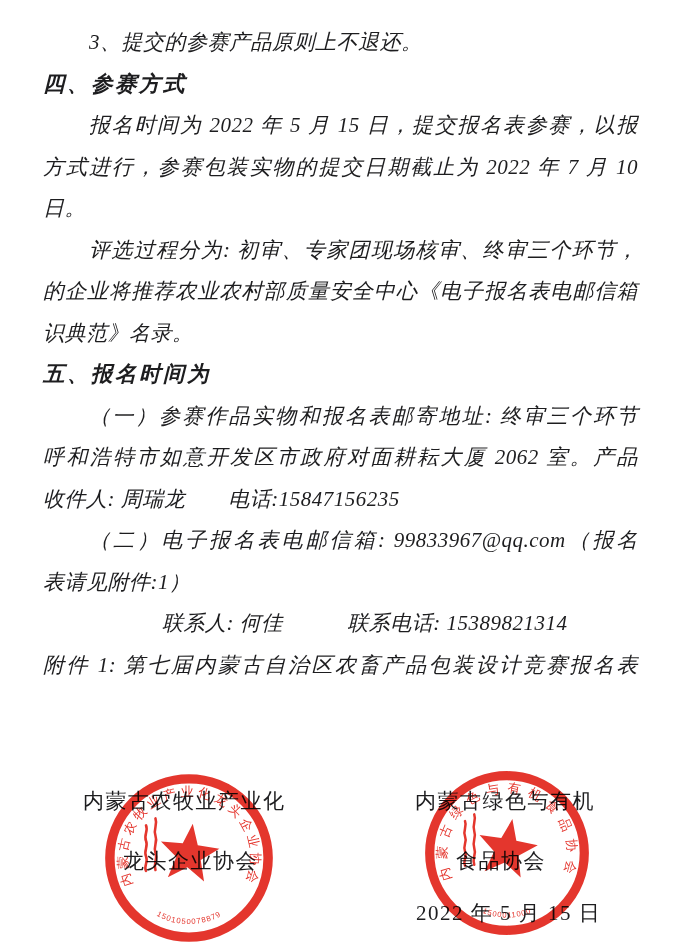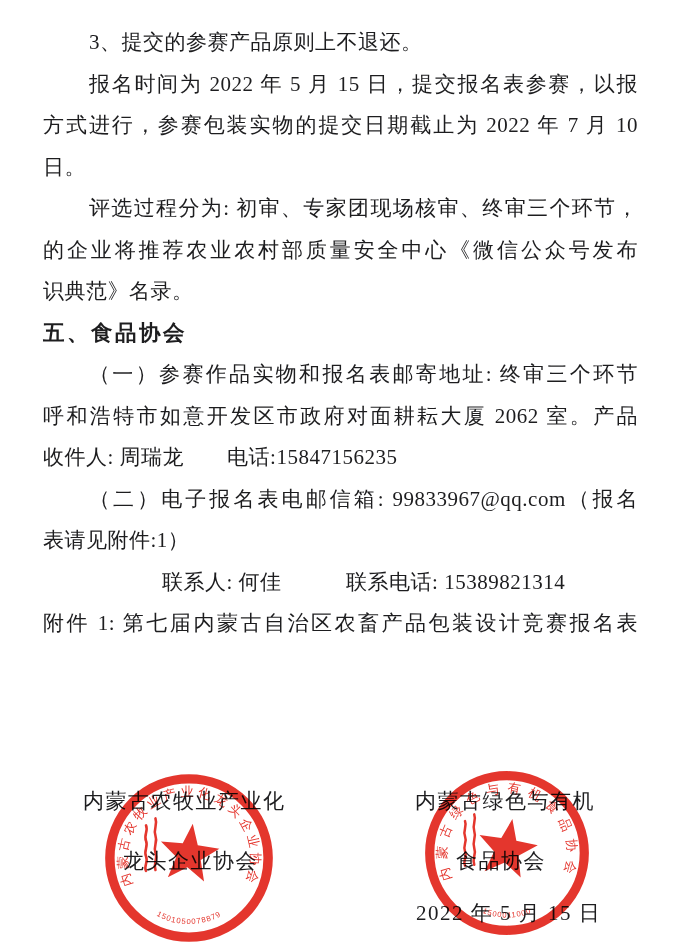--- a/index.html
+++ b/index.html
@@ -7,21 +7,21 @@
     --ink:#1d1d1f;
     --paper:#ffffff;
   }
   html,body{margin:0;padding:0;background:#fff;}
   .page{
     position:relative;width:681px;height:948px;background:var(--paper,#fff);
     overflow:hidden;font-family:"Liberation Serif","DejaVu Serif",serif;
   }
   .doc{
     position:absolute;left:43px;top:22px;width:595px;
-    font-size:21px;color:var(--ink,#1d1d1f);
+    font-size:21px;color:var(--ink,#1d1d1f);font-style:italic;
   }
   .ln{line-height:41.5px;letter-spacing:0.5px;white-space:normal;}
   .just{text-align:justify;text-align-last:justify;}
   .indent{text-indent:46px;}
   .heading{font-weight:700;font-size:21.5px;letter-spacing:2.5px;}
   .contact{padding-left:119px;}
   .sig{
     position:absolute;left:43px;top:769px;width:595px;height:179px;
     font-size:21px;color:var(--ink,#1d1d1f);
   }
@@ -35,27 +35,28 @@
   .seal-num{fill:var(--seal-red,#e2261d);font-size:9px;letter-spacing:1.1px;font-family:"Liberation Sans","DejaVu Sans",sans-serif;}
   .sq{stroke:var(--seal-red,#e2261d);fill:none;stroke-width:3;stroke-linecap:round;}
 </style>
 </head>
 <body>
 
 <div class="page">
 
   <div class="doc">
     <div class="ln indent">3、提交的参赛产品原则上不退还。</div>
+    <div class="ln heading">四、参赛方式</div>
     <div class="ln indent just">报名时间为 2022 年 5 月 15 日，提交报名表参赛，以报</div>
     <div class="ln just">方式进行，参赛包装实物的提交日期截止为 2022 年 7 月 10</div>
     <div class="ln">日。</div>
     <div class="ln indent just">评选过程分为: 初审、专家团现场核审、终审三个环节，</div>
-    <div class="ln just">的企业将推荐农业农村部质量安全中心《微信公众号发布</div>
+    <div class="ln just">的企业将推荐农业农村部质量安全中心《电子报名表电邮信箱</div>
     <div class="ln">识典范》名录。</div>
-    <div class="ln heading">五、食品协会</div>
+    <div class="ln heading">五、报名时间为</div>
     <div class="ln indent just">（一）参赛作品实物和报名表邮寄地址: 终审三个环节</div>
     <div class="ln just">呼和浩特市如意开发区市政府对面耕耘大厦 2062 室。产品</div>
     <div class="ln">收件人: 周瑞龙　　电话:15847156235</div>
     <div class="ln indent just">（二）电子报名表电邮信箱: 99833967@qq.com（报名</div>
     <div class="ln">表请见附件:1）</div>
     <div class="ln contact">联系人: 何佳　　　联系电话: 15389821314</div>
     <div class="ln just">附件 1: 第七届内蒙古自治区农畜产品包装设计竞赛报名表</div>
   </div>
 
   <div class="sig">

